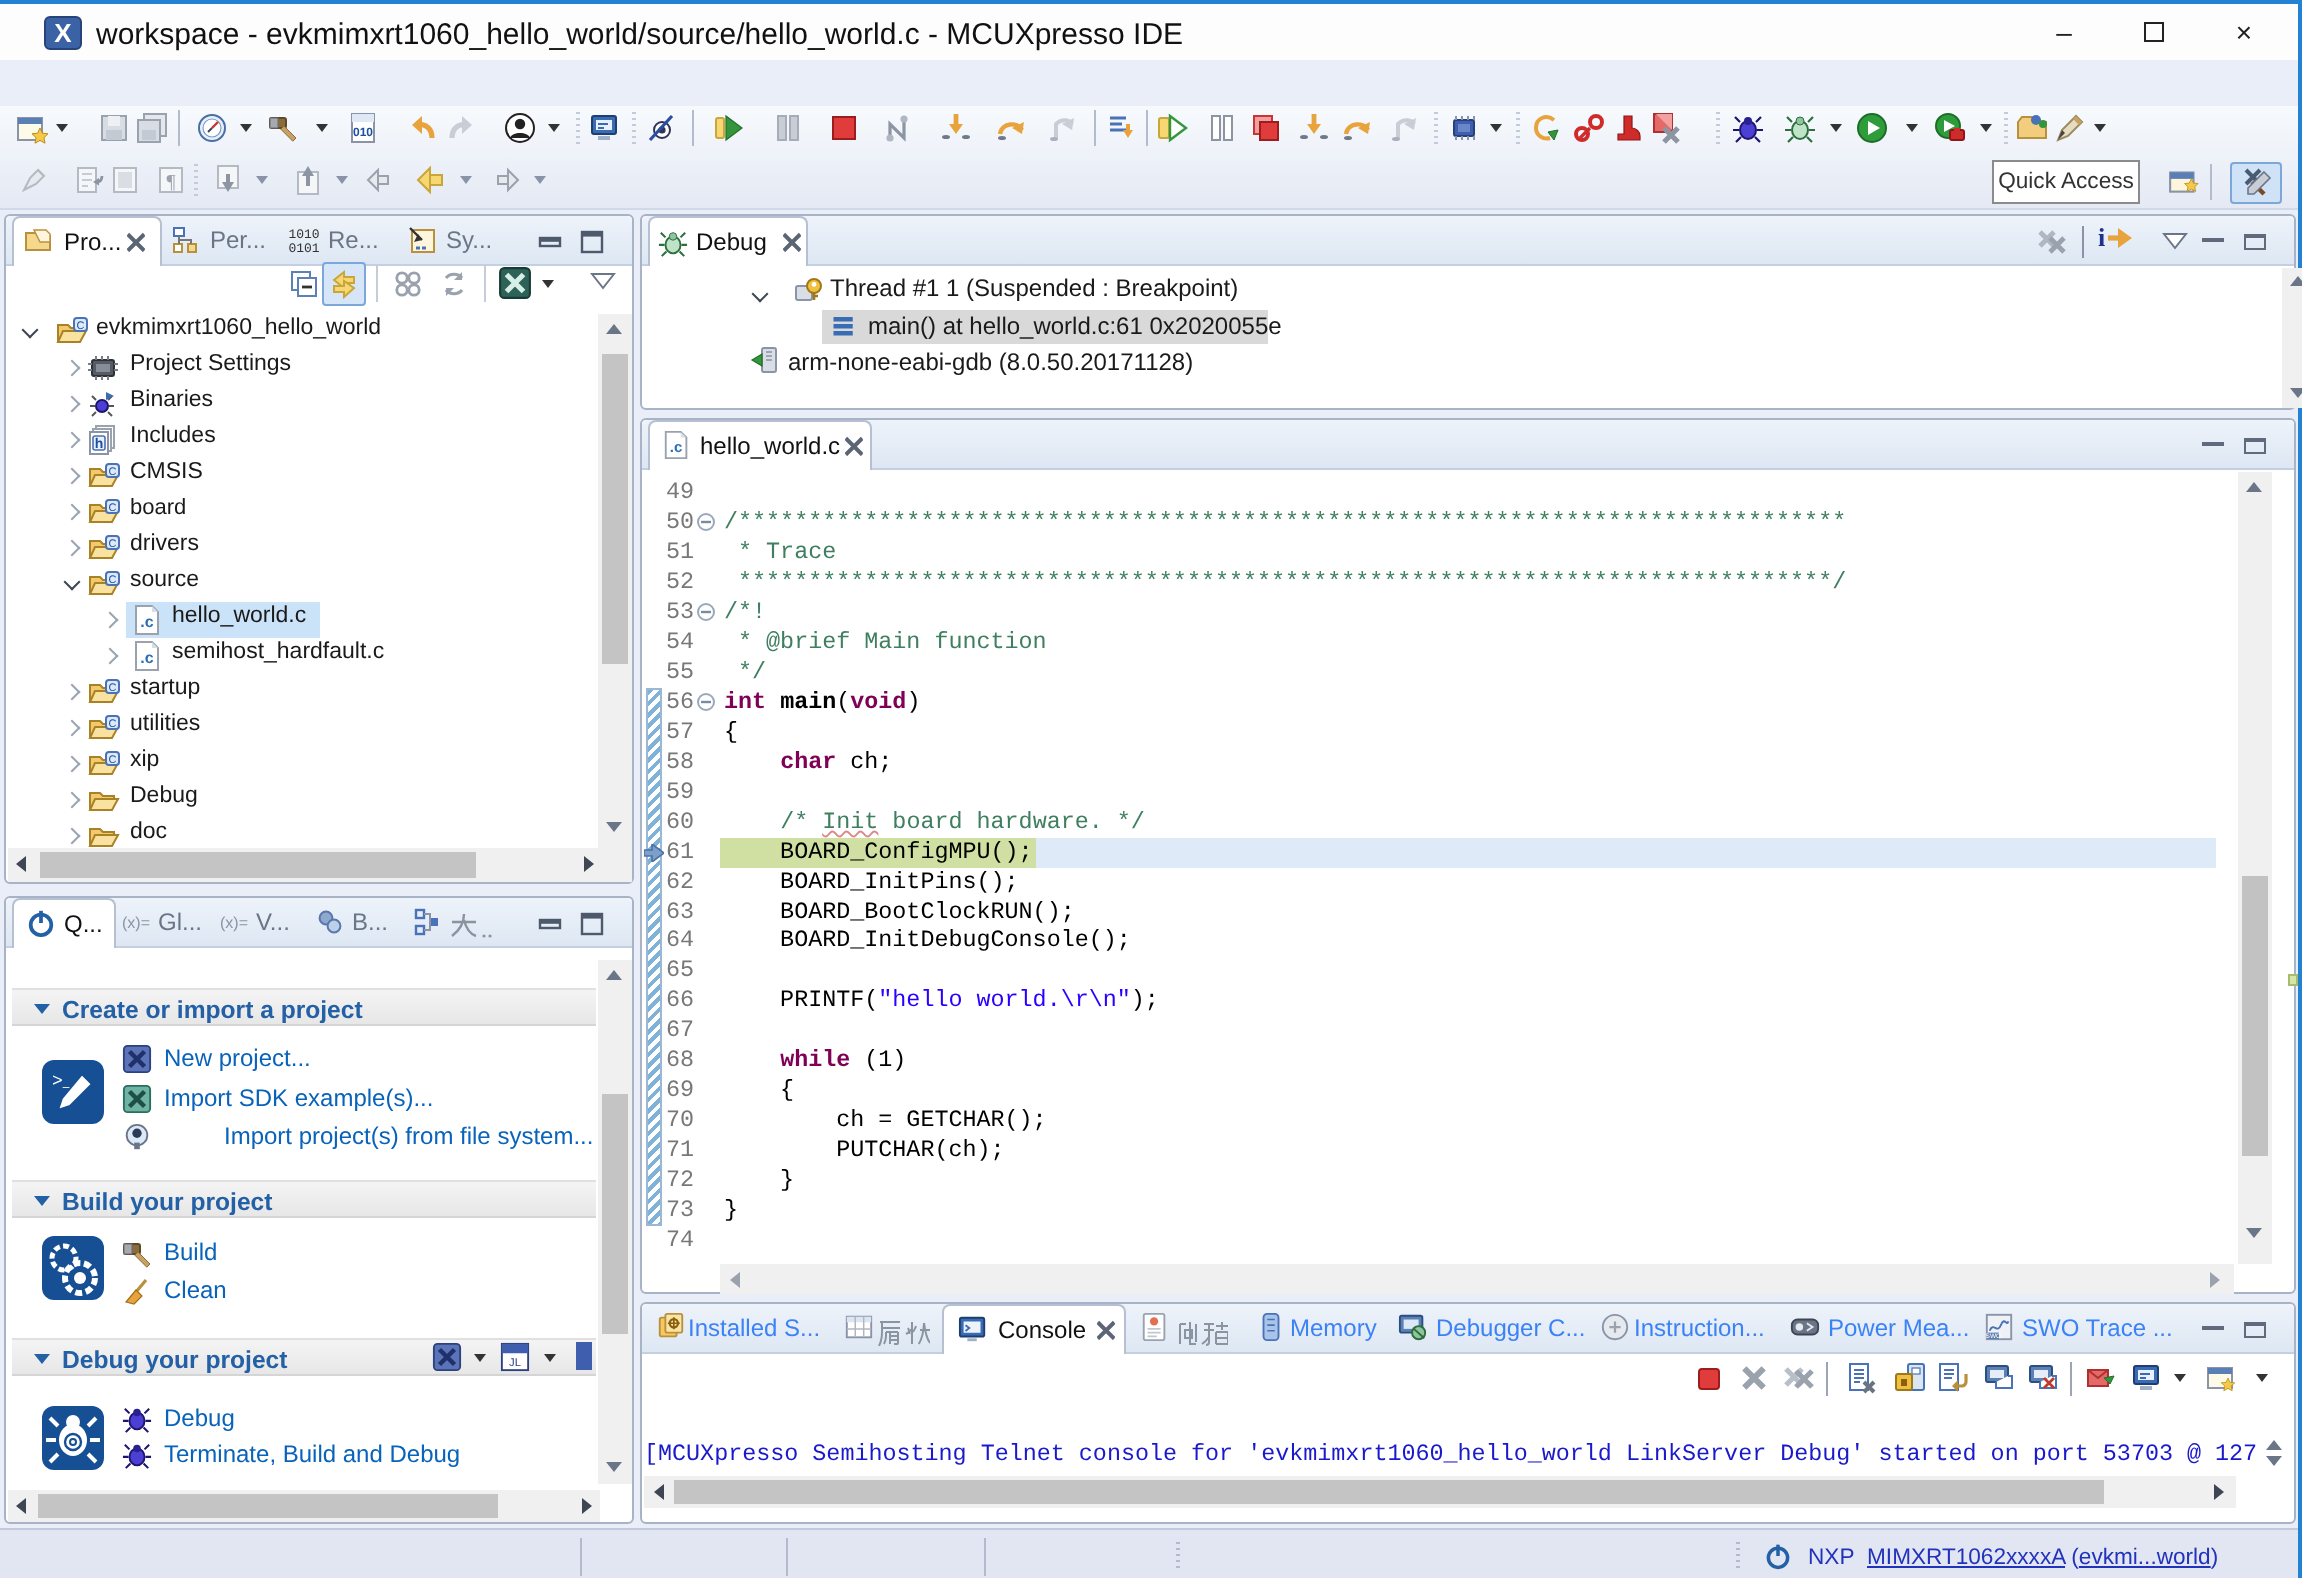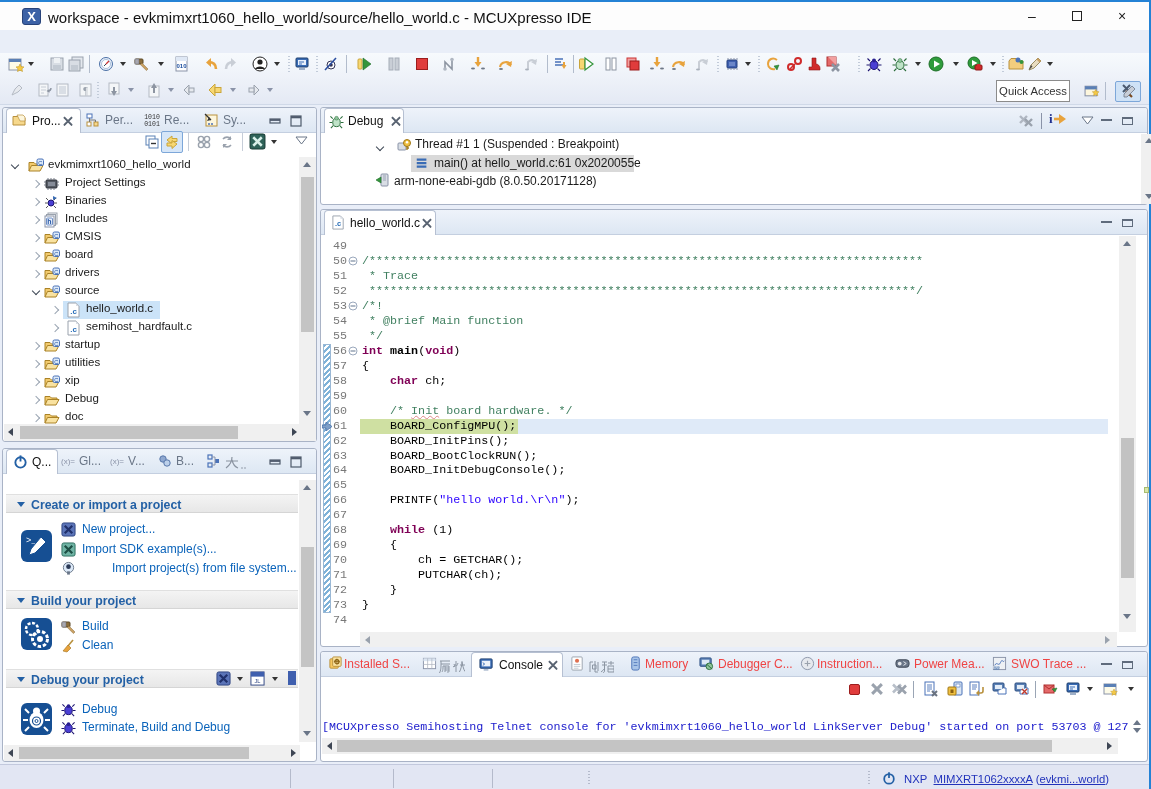--- a/index.html
+++ b/index.html
@@ -33,21 +33,21 @@
 .qhead .tri { position:absolute; left:11px; top:7px; width:0; height:0; border-left:4px solid transparent; border-right:4px solid transparent; border-top:5px solid #2360a5; }
 .qlink { position:absolute; font-size:12px; color:#0a63ba; white-space:nowrap; }
 .bigico { position:absolute; left:18px; width:31px; height:32px; background:#164f93; border-radius:6px; }
 #edbody { position:absolute; left:1px; top:26px; width:787px; height:396px; overflow:hidden;
   font-family:"Liberation Mono", monospace; font-size:11.7px; }
 .cl { position:absolute; left:40px; white-space:pre; color:#000; line-height:15px; }
 .lnum { position:absolute; left:11px; width:22px; color:#787878; line-height:15px; }
 .cmt { color:#3f7f5f; }
 .kw { color:#7f0055; font-weight:bold; }
 .str { color:#2a00ff; }
-.contab { font-size:12px; color:#ef4444; }
+.contab { font-size:12px; color:#3b82f6; }
 </style>
 </head>
 <body>
 <div id="win">
   <div id="titlebar">
     <div id="title-ico">X</div>
     <div id="title-txt">workspace - evkmimxrt1060_hello_world/source/hello_world.c - MCUXpresso IDE</div>
     <div class="winbtn" style="left:1021px;">–</div>
     <div class="winbtn" style="left:1066px;"><span style="display:inline-block;width:10px;height:10px;border:1.4px solid #222;"></span></div>
     <div class="winbtn" style="left:1111px;">×</div>

